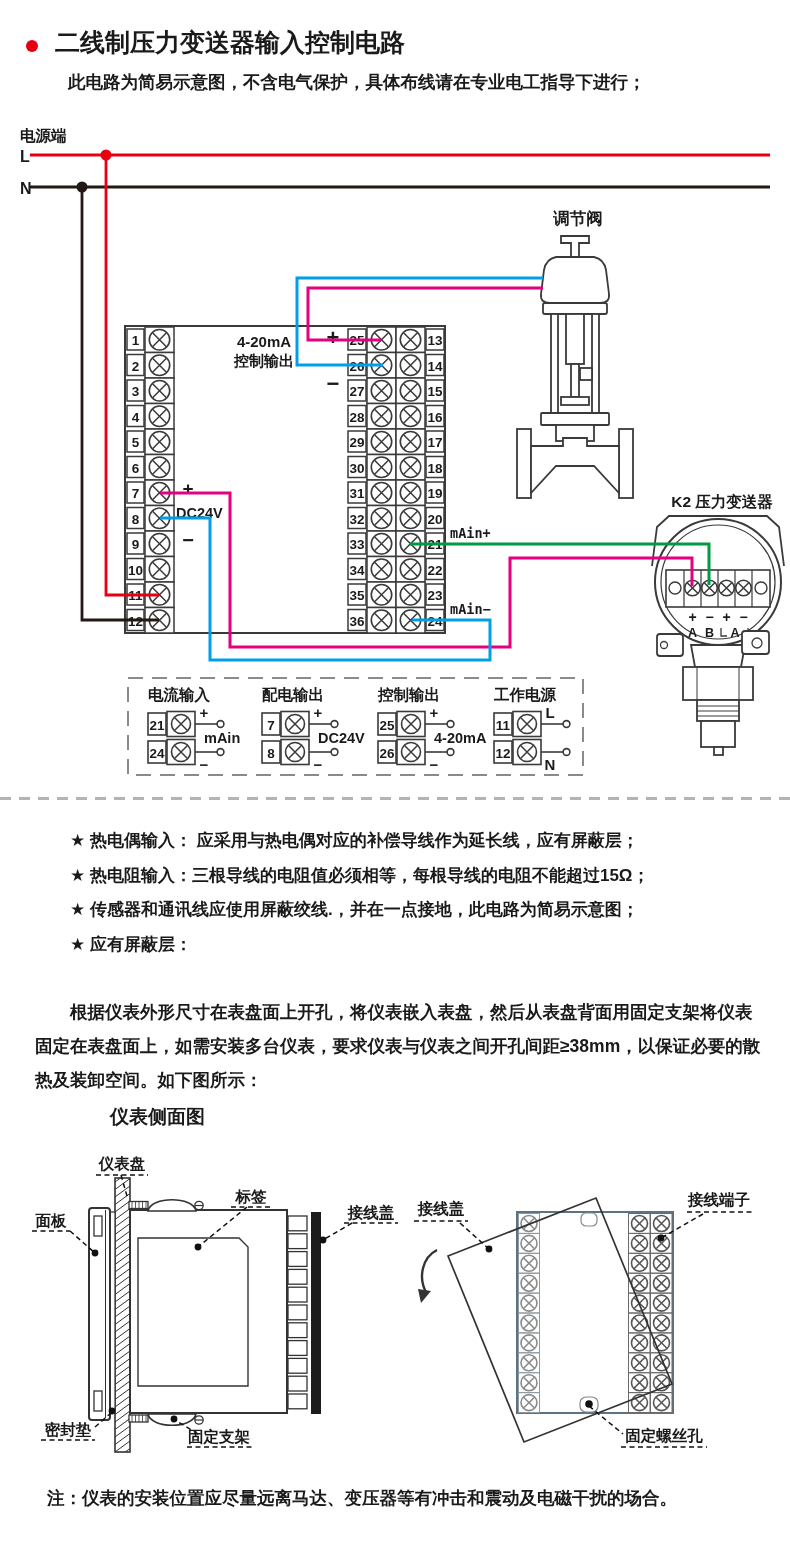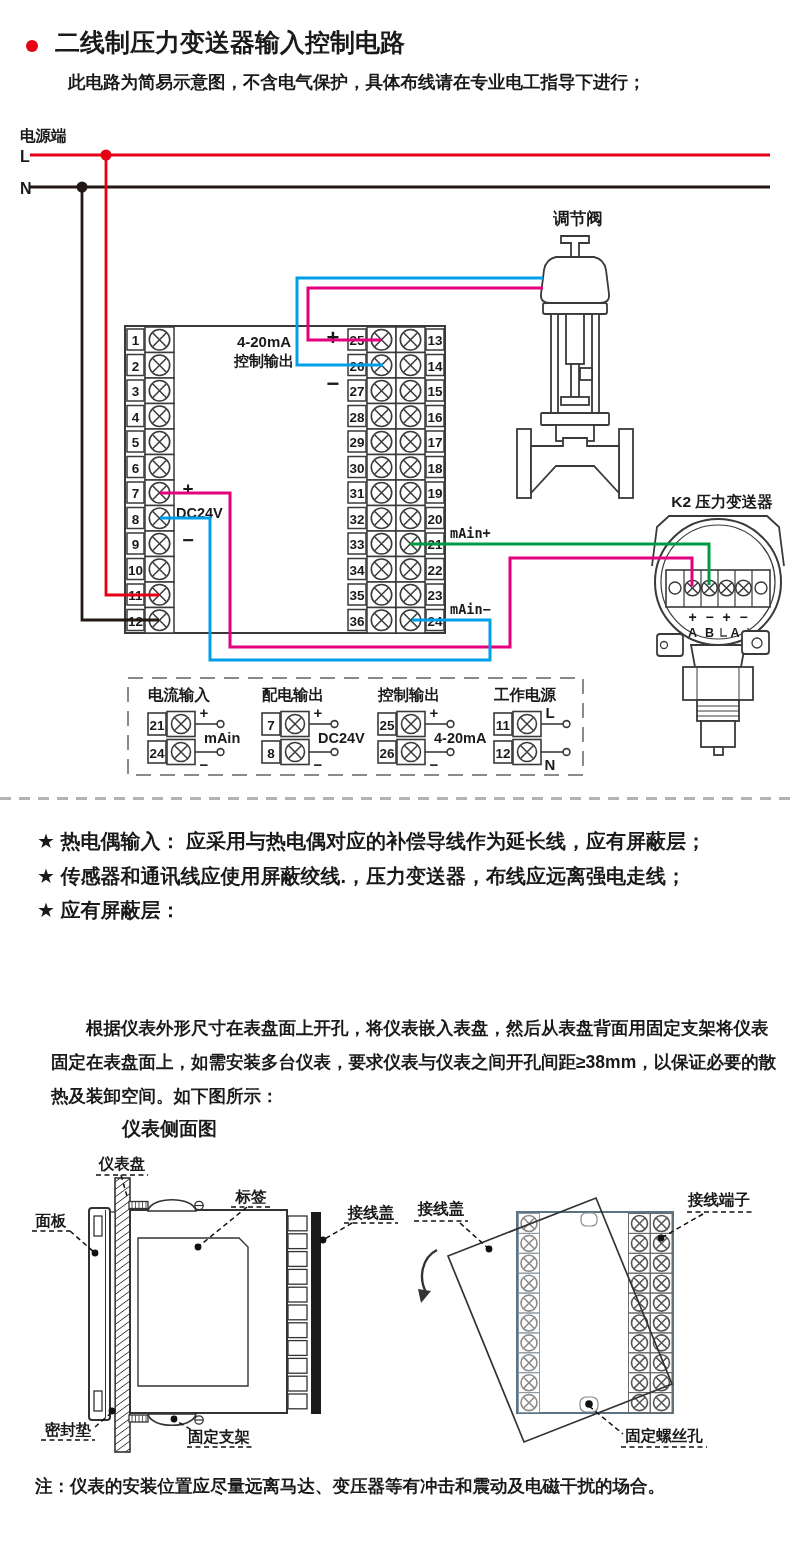--- a/index.html
+++ b/index.html
@@ -4,26 +4,26 @@
 <style>
   html,body{margin:0;padding:0;background:#fff;}
   .page{position:relative;width:790px;height:1563px;background:#fff;overflow:hidden;
         font-family:"Liberation Sans","DejaVu Sans",sans-serif;color:#1a1a1a;padding-left:17px;}
   .hdr-bullet{position:absolute;left:26px;top:40px;width:12px;height:12px;border-radius:50%;background:#e60012;}
   .title{position:absolute;left:55px;top:26px;font-size:25px;font-weight:700;letter-spacing:0;margin:0;}
   .subtitle{position:absolute;left:68px;top:70px;font-size:17.5px;font-weight:700;font-family:Liberation Serif, serif;}
   .divider{position:absolute;left:0;top:797px;width:790px;height:3px;
            background:repeating-linear-gradient(90deg,#b3b3b3 0 11px,transparent 11px 19px);}
   .stars{position:absolute;left:37px;top:824px;width:730px;}
-  .star-line{font-size:20px;font-weight:700;line-height:34.5px;}
-  .para{position:absolute;left:35px;top:995px;width:727px;margin:16px;font-size:17.5px;font-weight:700;
+  .star-line{font-size:17px;font-weight:700;line-height:34.5px;margin-left:33px;}
+  .para{position:absolute;left:35px;top:995px;width:727px;margin:0;font-size:17.5px;font-weight:700;
         line-height:34px;text-indent:2em;}
-  .sideview-title{position:absolute;left:110px;top:1104px;margin:12px;font-size:19px;font-weight:700;
+  .sideview-title{position:absolute;left:110px;top:1104px;margin:0;font-size:19px;font-weight:700;
         font-family:"Liberation Serif","DejaVu Serif",serif;}
-  .bottom-note{position:absolute;left:35px;top:1474px;margin:0;font-size:17.5px;font-weight:700;}
+  .bottom-note{position:absolute;left:35px;top:1474px;margin:12px;font-size:17.5px;font-weight:700;}
   svg{position:absolute;}
   svg text{font-family:"Liberation Sans","DejaVu Sans",sans-serif;fill:#1a1a1a;}
   svg text.mono{font-family:"DejaVu Sans Mono","Liberation Mono",monospace;}
 </style>
 </head>
 <body>
 
 <div class="page">
   <span class="hdr-bullet"></span>
   <h1 class="title">二线制压力变送器输入控制电路</h1>
@@ -372,21 +372,22 @@
       <path d="M160 518 H210 V660 H490 V620 H412" stroke="#00a0e9" stroke-width="3" fill="none"></path>
       <path d="M410 544 H709 V585" stroke="#009944" stroke-width="3" fill="none"></path>
       <circle cx="106" cy="155" r="5.5" fill="#e60012"></circle>
       <circle cx="82" cy="187" r="5.5" fill="#231815"></circle>
     </svg>
 
   <div class="divider"></div>
 
   <div class="stars">
     <div class="star-line">★ 热电偶输入： 应采用与热电偶对应的补偿导线作为延长线，应有屏蔽层；</div>
-    <div class="star-line">★ 传感器和通讯线应使用屏蔽绞线.，压力变送器，布线应远离强电走线；</div>
+    <div class="star-line">★ 热电阻输入：三根导线的电阻值必须相等，每根导线的电阻不能超过15Ω；</div>
+    <div class="star-line">★ 传感器和通讯线应使用屏蔽绞线.，并在一点接地，此电路为简易示意图；</div>
     <div class="star-line">★ 应有屏蔽层：</div>
   </div>
 
   <p class="para">根据仪表外形尺寸在表盘面上开孔，将仪表嵌入表盘，然后从表盘背面用固定支架将仪表固定在表盘面上，如需安装多台仪表，要求仪表与仪表之间开孔间距≥38mm，以保证必要的散热及装卸空间。如下图所示：</p>
 
   <h2 class="sideview-title">仪表侧面图</h2>
 
   <svg id="side-svg" style="left:0;top:1148px" width="410" height="315" viewBox="0 1148 410 315">
       <defs>
         <clipPath id="wallclip">

